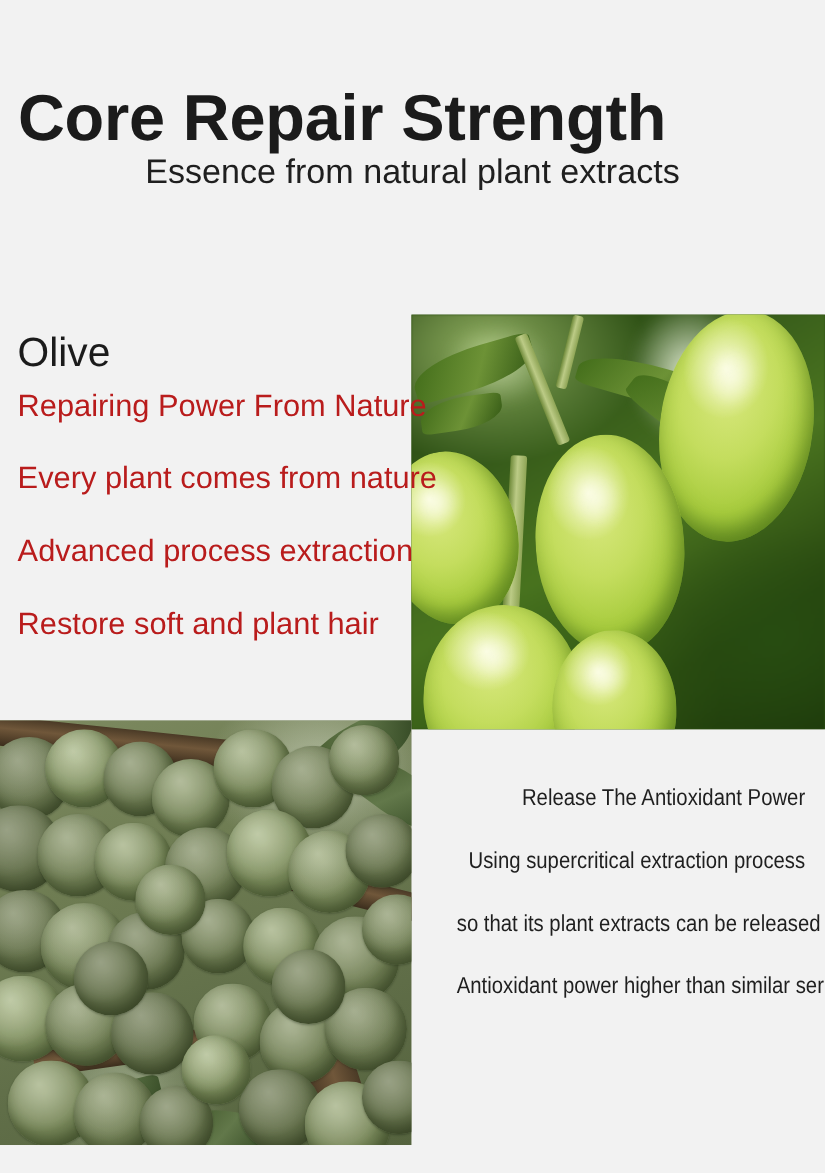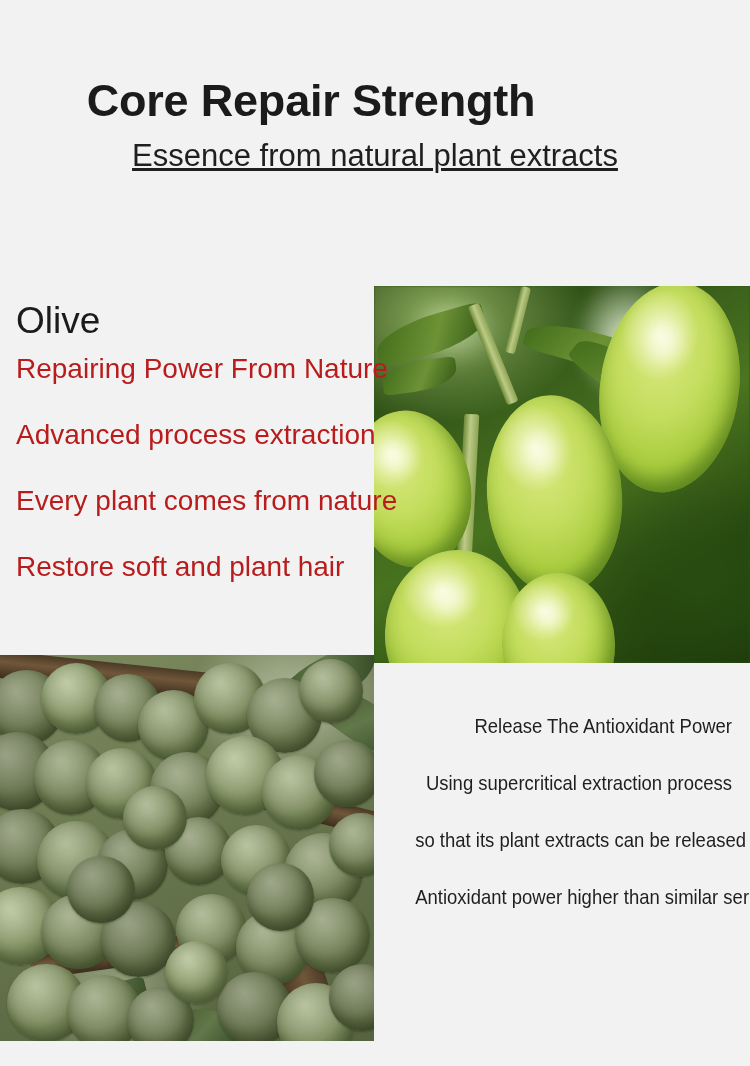--- a/index.html
+++ b/index.html
@@ -29,37 +29,36 @@
     top: 0;
     width: 750px;
     height: 285px;
   }
   .title {
     position: absolute;
     left: 0;
     top: 78px;
     width: 622px;
     text-align: center;
-    font-size: 45px;
+    font-size: 59px;
     font-weight: bold;
     color: #1b1b1b;
     letter-spacing: -0.2px;
     line-height: 1;
   }
   .subtitle {
     position: absolute;
     left: 0;
     top: 140px;
     width: 750px;
     text-align: center;
     font-size: 31px;
     font-weight: normal;
     color: #1f1f1f;
     line-height: 1;
-    text-decoration: underline;
   }
 
   
   .olive-text {
     position: absolute;
     left: 16px;
     top: 300px;
     width: 350px;
   }
   .olive-heading {
@@ -305,22 +304,22 @@
     <div class="olive-fruit of3"></div>
     <div class="olive-fruit of2"></div>
     <div class="olive-fruit of4"></div>
     <div class="olive-fruit of5"></div>
   </div>
 
   <div class="olive-text">
     <div class="olive-heading">Olive</div>
     <ul class="olive-lines">
       <li>Repairing Power From Nature</li>
+      <li>Every plant comes from nature</li>
       <li>Advanced process extraction</li>
-      <li>Every plant comes from nature</li>
       <li>Restore soft and plant hair</li>
     </ul>
   </div>
 
   <div class="photo photo-mac">
     <div class="mac-bg"></div>
     <div class="mac-leaf ml1"></div>
     <div class="mac-leaf ml2"></div>
     <div class="mac-leaf ml3"></div>
     <div class="mac-branch mb1"></div>

